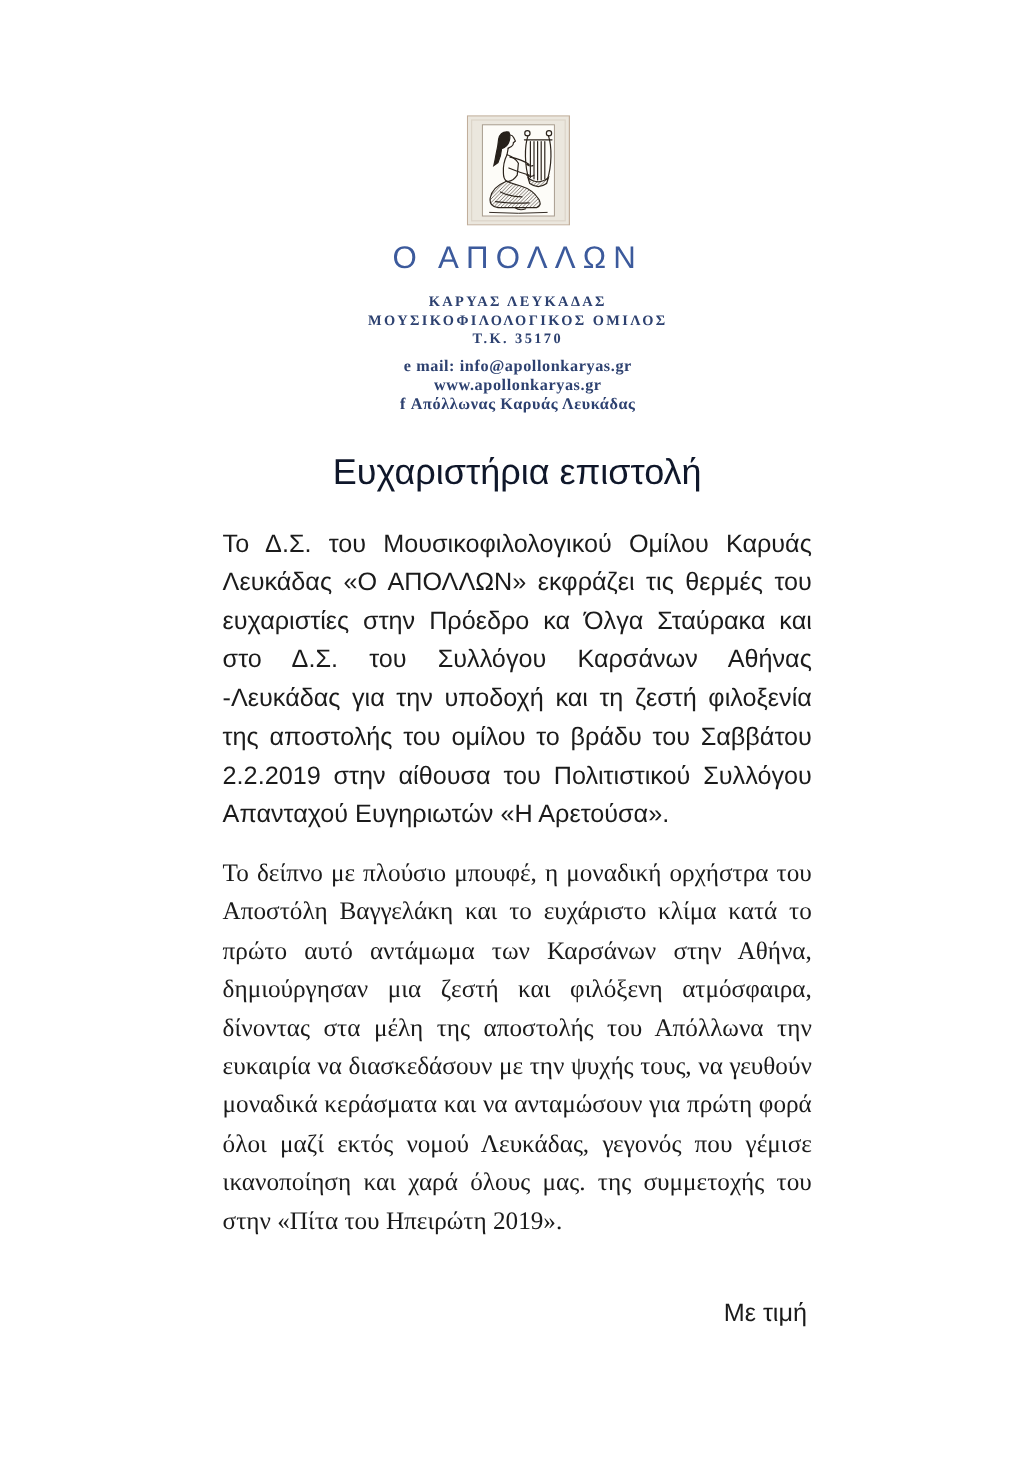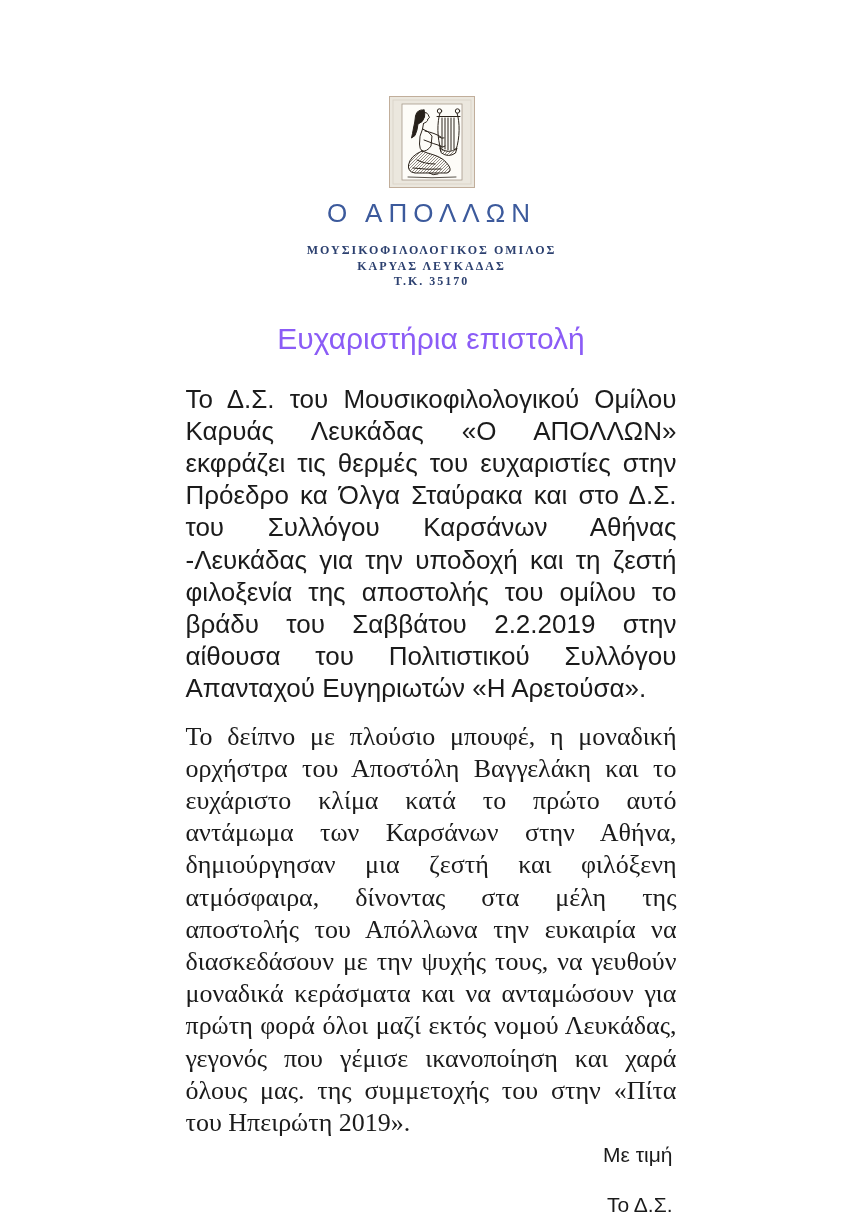--- a/index.html
+++ b/index.html
@@ -53,34 +53,35 @@
   }
   
   .letter-main {
     margin: 0 123px 0 122px;
   }
   .letter-title {
     margin: 32px 0 0 0;
     text-align: center;
     font-size: 30px;
     font-weight: normal;
-    color: #8b5cf6;
+    color: #0f172a;
   }
   .para {
     margin: 27px 0 0 0;
     text-align: justify;
-    font-size: 26px;
+    font-size: 21px;
     line-height: 32.2px;
     color: #1b1b1b;
   }
   .para + .para {
     margin-top: 16px;
     font-family: Liberation Serif, serif;
   }
   .closing {
+    margin-top: 46px;
     text-align: right;
     padding-right: 4px;
     font-size: 21px;
     line-height: 32.2px;
     color: #1b1b1b;
   }
   .closing .signature {
     margin-top: 18px;
   }
 </style>
@@ -136,36 +137,40 @@
           <path d="M40,77 Q44,80 49,78"></path>
 
           <path d="M19,81 Q43,82.5 67,81" stroke-width="0.8"></path>
         </g>
       </svg>
     </div>
 
     <div class="org-name">Ο ΑΠΟΛΛΩΝ</div>
 
     <div class="org-caps">
+      <div>ΚΑΡΥΑΣ ΛΕΥΚΑΔΑΣ</div>
       <div>ΜΟΥΣΙΚΟΦΙΛΟΛΟΓΙΚΟΣ ΟΜΙΛΟΣ</div>
-      <div>ΚΑΡΥΑΣ ΛΕΥΚΑΔΑΣ</div>
       <div>Τ.Κ. 35170</div>
     </div>
 
+    <div class="org-contact">
+      <div>e mail: info@apollonkaryas.gr</div>
+      <div>www.apollonkaryas.gr</div>
+      <div>f Απόλλωνας Καρυάς Λευκάδας</div>
+    </div>
 
   </header>
 
   <main class="letter-main">
 
     <h1 class="letter-title">Ευχαριστήρια επιστολή</h1>
 
     <p class="para">Το Δ.Σ. του Μουσικοφιλολογικού Ομίλου Καρυάς Λευκάδας «Ο ΑΠΟΛΛΩΝ» εκφράζει τις θερμές του ευχαριστίες στην Πρόεδρο κα Όλγα Σταύρακα και στο Δ.Σ. του Συλλόγου Καρσάνων Αθήνας -Λευκάδας για την υποδοχή και τη ζεστή φιλοξενία της αποστολής του ομίλου το βράδυ του Σαββάτου 2.2.2019 στην αίθουσα του Πολιτιστικού Συλλόγου Απανταχού Ευγηριωτών «Η Αρετούσα».</p>
 
     <p class="para">Το δείπνο με πλούσιο μπουφέ, η μοναδική ορχήστρα του Αποστόλη Βαγγελάκη και το ευχάριστο κλίμα κατά το πρώτο αυτό αντάμωμα των Καρσάνων στην Αθήνα, δημιούργησαν μια ζεστή και φιλόξενη ατμόσφαιρα, δίνοντας στα μέλη της αποστολής του Απόλλωνα την ευκαιρία να διασκεδάσουν με την ψυχής τους, να γευθούν  μοναδικά κεράσματα και να ανταμώσουν για πρώτη φορά όλοι μαζί εκτός νομού Λευκάδας, γεγονός που γέμισε ικανοποίηση και χαρά όλους μας. της συμμετοχής του στην «Πίτα του Ηπειρώτη 2019».</p>
 
     <div class="closing">
       <div>Με τιμή</div>
-      <div class="signature">Το Δ.Σ.</div>
     </div>
 
   </main>
 
 </div>
 
 </body></html>

